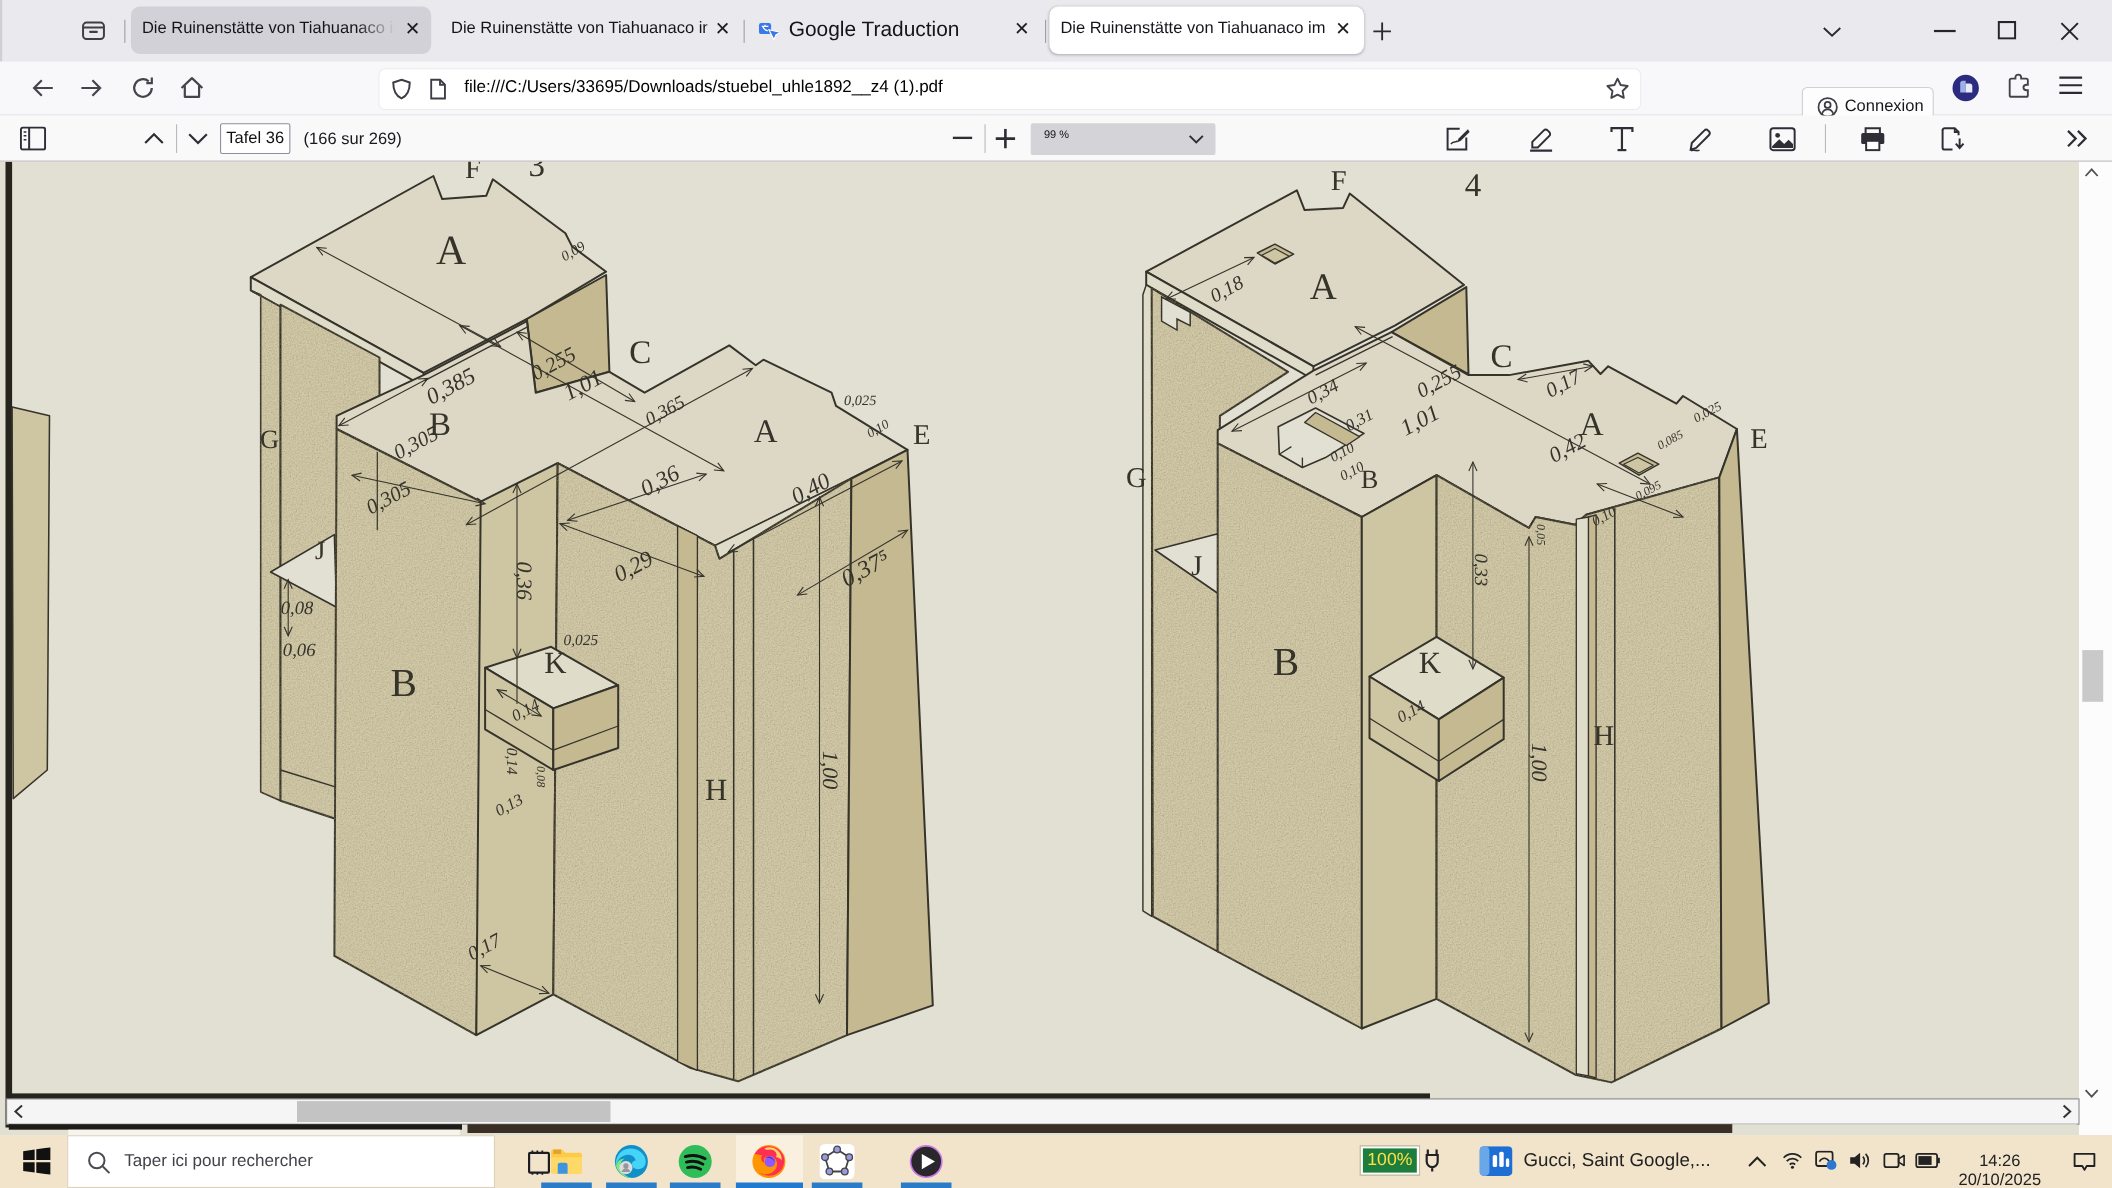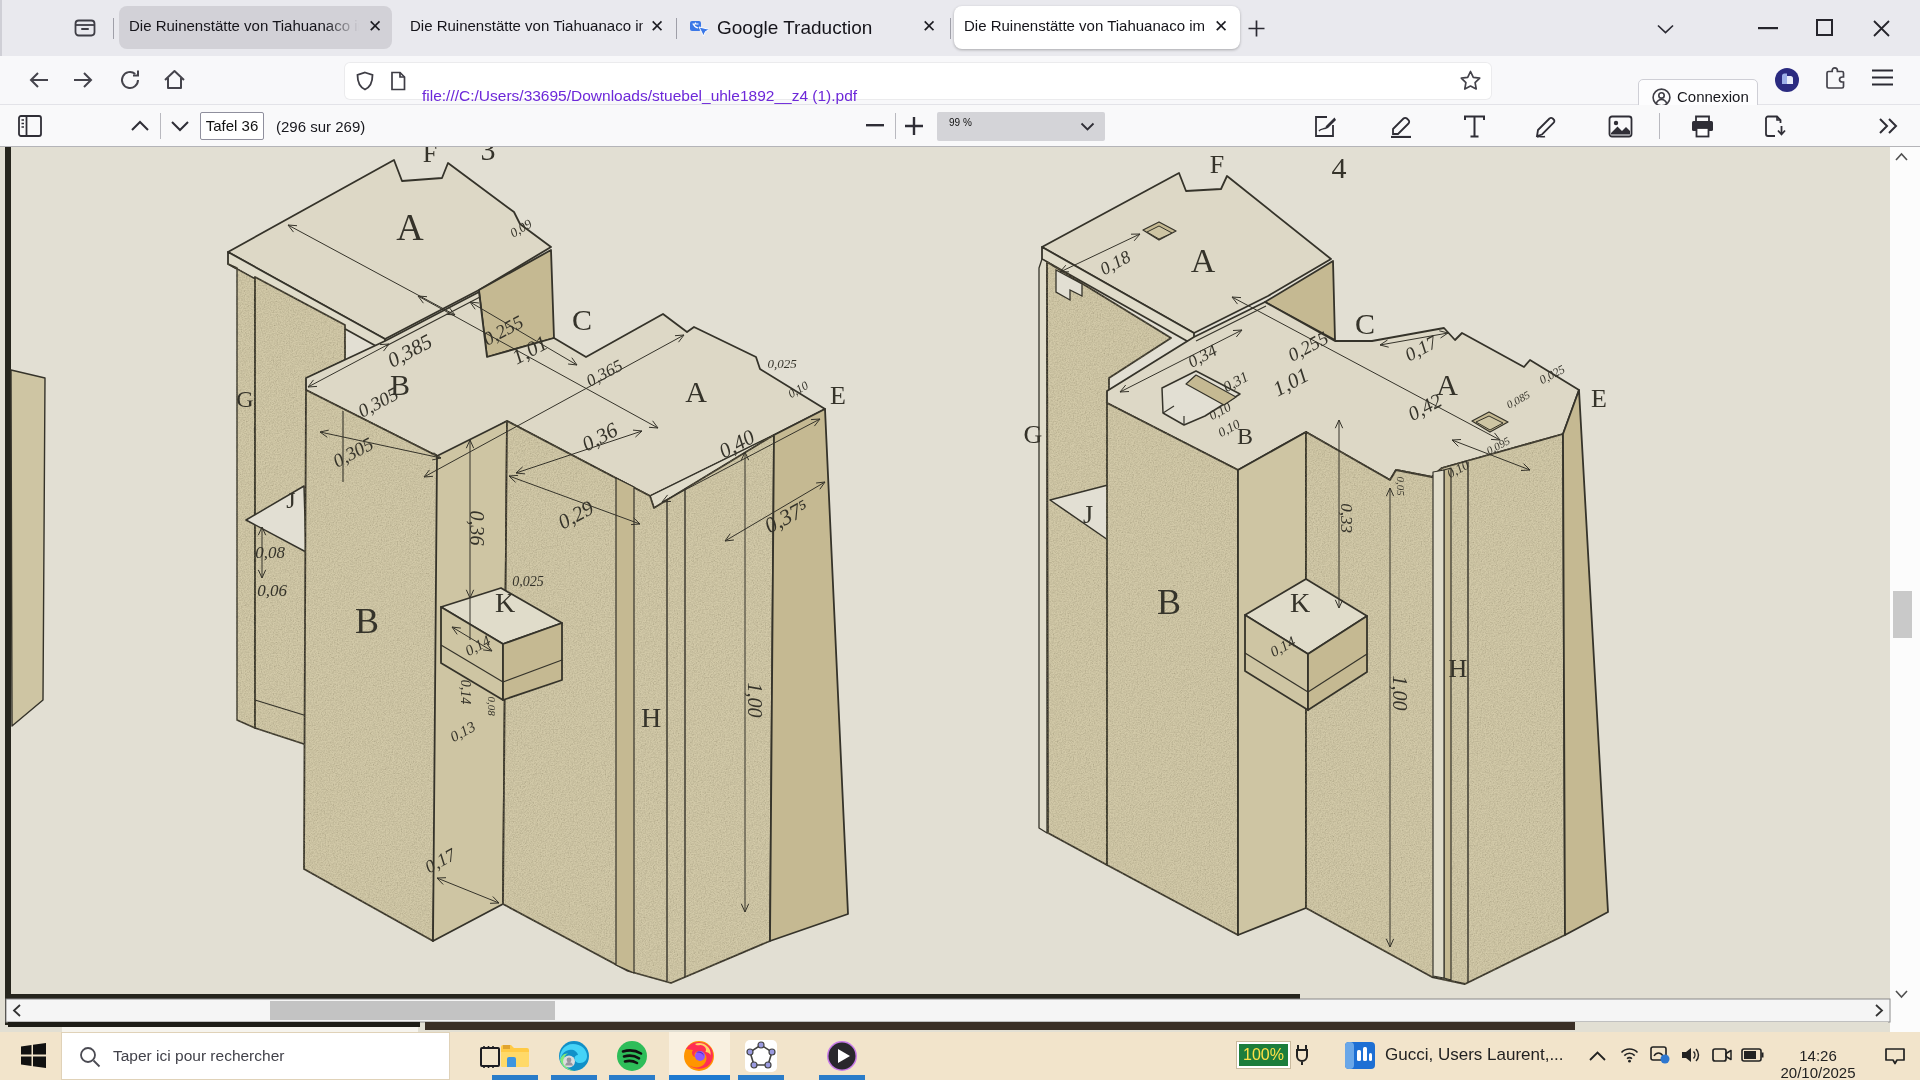--- a/index.html
+++ b/index.html
@@ -15,21 +15,21 @@
 .tab .ttl { position:absolute; left:10px; top:11px; font-size:15px; color:#15141a; white-space:nowrap; overflow:hidden; }
 .tab .x { position:absolute; top:12px; width:18px; height:18px; font-size:17px; color:#1b1b21; text-align:center; line-height:18px; }
 #tab1 { left:119px; width:273px; background:#d2d1d7; }
 #tab4 { left:954px; width:286px; background:#ffffff; box-shadow:0 1px 3px rgba(0,0,0,.28); }
 .ntab { position:absolute; top:6px; height:43px; }
 
 
 #navbar { position:absolute; left:0; top:56px; width:1920px; height:49px; background:#f8f8fa; border-bottom:1px solid #e3e3e8; }
 .nicon { position:absolute; top:0; color:#45444c; }
 #urlbox { position:absolute; left:345px; top:7px; width:1146px; height:36px; background:#ffffff; border-radius:5px; box-shadow:0 0 0 1px rgba(0,0,0,.05); }
-#urltext { position:absolute; left:77px; top:24px; font-size:15.5px; color:#6d28d9; }
+#urltext { position:absolute; left:77px; top:8px; font-size:15.5px; color:#000000; }
 #connex { position:absolute; left:1638px; top:7px; width:120px; height:35px; border:1px solid #cfcfd6; border-radius:5px; background:#fdfdfe;margin-top:16px; }
 
 
 #pdfbar { position:absolute; left:0; top:105px; width:1920px; height:42px; background:#f9f9fa; border-bottom:1px solid #b4b4b8;padding-left:32px; }
 #tafelbox { position:absolute; left:200px; top:7px; width:64px; height:28px; background:#fff; border:1px solid #8f8f9d; border-radius:2px; font-size:15px; color:#111; text-align:center; line-height:26px; }
 #pagecount { position:absolute; left:276px; top:13px; font-size:15px; color:#18181d; }
 #zoombox { position:absolute; left:937px; top:7px; width:168px; height:29px; background:#d4d4d8; border-radius:2px; font-size:10px; color:#111; }
 
 
 #content { position:absolute; left:0; top:147px; width:1920px; height:885px; background:#e2dfd3; }
@@ -163,21 +163,21 @@
       </svg>
 
     <svg class="abs" style="left:130px; top:14px" width="20" height="13" viewBox="0 0 20 13">
         <path d="M2 11 L10 3 L18 11" stroke="#2f2e36" stroke-width="2" fill="none"></path>
       </svg>
     <div class="abs" style="left:160px; top:8px; width:1px; height:26px; background:#b9b9bf"></div>
     <svg class="abs" style="left:170px; top:15px" width="20" height="13" viewBox="0 0 20 13">
         <path d="M2 2 L10 10 L18 2" stroke="#2f2e36" stroke-width="2" fill="none"></path>
       </svg>
     <div id="tafelbox">Tafel 36</div>
-    <div id="pagecount">(296 sur 269)</div>
+    <div id="pagecount">(166 sur 269)</div>
 
     <svg class="abs" style="left:866px; top:19px" width="18" height="4" viewBox="0 0 18 4">
         <rect width="18" height="2.4" fill="#2f2e36"></rect>
       </svg>
     <div class="abs" style="left:895px; top:8px; width:1px; height:26px; background:#b9b9bf"></div>
     <svg class="abs" style="left:905px; top:12px" width="18" height="18" viewBox="0 0 18 18">
         <path d="M9 0 V18 M0 9 H18" stroke="#2f2e36" stroke-width="2.4"></path>
       </svg>
     <div id="zoombox">
       <span class="abs" style="left:12px; top:5px">99 %</span>
@@ -514,21 +514,21 @@
         <path d="M4 1 V6 M12 1 V6 M3 6 H13 V12 a5 5 0 0 1 -10 0 Z M8 17 V21" stroke="#222" stroke-width="2" fill="none"></path>
       </svg>
 
     <svg class="abs" style="left:1345px; top:10px" width="30" height="27" viewBox="0 0 30 27">
       <rect x="0" y="0" width="30" height="27" rx="4" fill="#1d6fd4"></rect>
       <rect x="0" y="0" width="9" height="27" rx="4" fill="#6aa7e8"></rect>
       <rect x="12" y="8" width="4" height="11" rx="1.5" fill="#fff"></rect>
       <rect x="18" y="5" width="4" height="14" rx="1.5" fill="#fff"></rect>
       <rect x="24" y="11" width="3" height="8" rx="1.5" fill="#fff"></rect>
     </svg>
-    <div class="abs" style="left:1385px; top:13px; font-size:17px; color:#222">Gucci, Users Laurent,...</div>
+    <div class="abs" style="left:1385px; top:13px; font-size:17px; color:#222">Gucci, Saint Google,...</div>
 
     <svg class="trayico" style="left:1589px; top:19px" width="17" height="10" viewBox="0 0 17 10">
         <path d="M1 9 L8.5 1.5 L16 9" stroke="#222" stroke-width="1.8" fill="none"></path>
       </svg>
     <svg class="trayico" style="left:1620px; top:15px" width="19" height="16" viewBox="0 0 19 16">
         <path d="M1.5 5.5 a11 11 0 0 1 16 0 M4.3 8.6 a7 7 0 0 1 10.4 0 M7.1 11.7 a3.2 3.2 0 0 1 4.8 0" stroke="#222" stroke-width="1.6" fill="none"></path>
         <circle cx="9.5" cy="14.2" r="1.4" fill="#222"></circle>
       </svg>
     <svg class="trayico" style="left:1650px; top:14px" width="20" height="18" viewBox="0 0 20 18">
         <rect x="1" y="1" width="15" height="13" rx="2" fill="none" stroke="#222" stroke-width="1.6"></rect>

